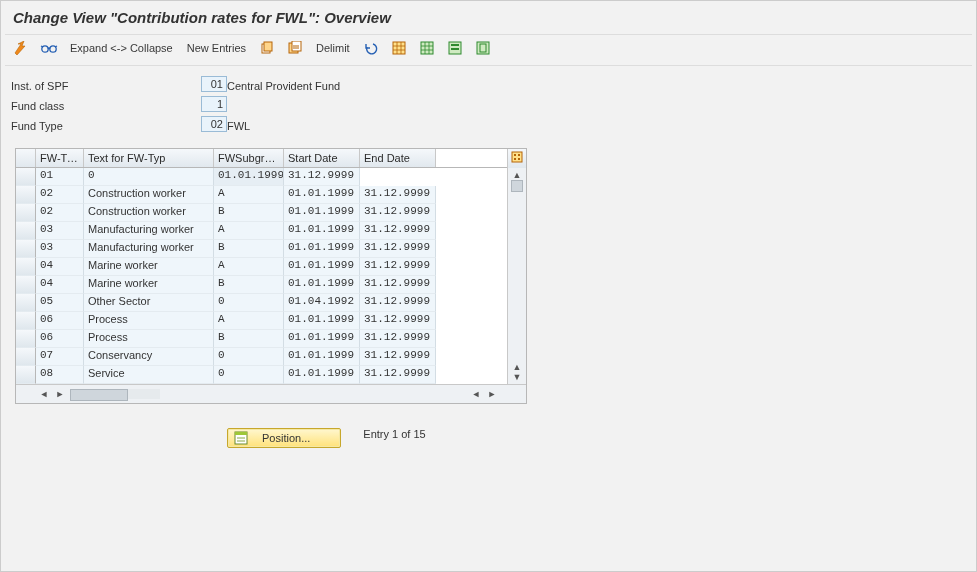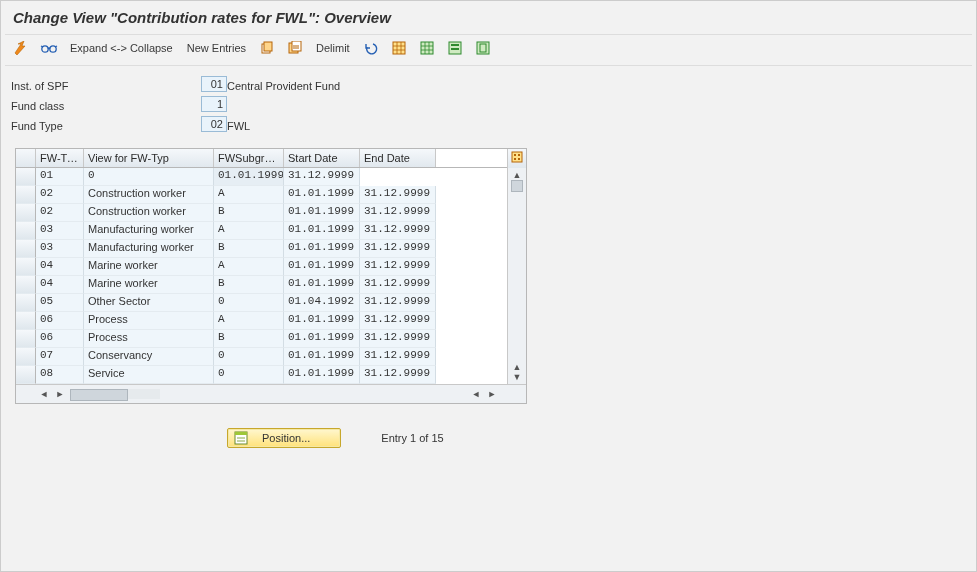--- a/index.html
+++ b/index.html
@@ -29,21 +29,21 @@
 .gc.date{}
 .gc.readonly{background:#e6eef4}
 .vscroll{width:18px;background:#eef1f4;border-left:1px solid #c8c8c8;display:flex;flex-direction:column;align-items:center;justify-content:space-between;padding:2px 0}
 .vscroll .arrow{font-size:9px;color:#555;cursor:pointer}
 .vscroll .thumb{width:10px;height:10px;background:#cfd6dc;border:1px solid #aeb6bd}
 .hscrollrow{display:flex;align-items:center;height:18px;background:#eef1f4;border-top:1px solid #c8c8c8}
 .hscrollrow .arrow{width:16px;text-align:center;font-size:9px;color:#555;cursor:pointer}
 .hscrollrow .track{flex:1;height:10px;background:#e6eaed;position:relative;margin:0 2px}
 .hscrollrow .thumb{position:absolute;left:0;width:56px;height:10px;background:#cfd6dc;border:1px solid #aeb6bd}
 .hscrollrow .spacer{flex:0 0 306px}
-.footer{display:flex;align-items:center;gap:40px;margin:24px 0 0 226px}
+.footer{display:flex;align-items:flex-start;gap:22px;margin:24px 0 0 226px}
 .posbtn{display:inline-flex;align-items:center;background:linear-gradient(#fff7cf,#ffe27a);border:1px solid #c7a72c;border-radius:2px;padding:2px 30px 2px 6px;cursor:pointer;box-shadow:0 0 0 1px #f5e8a3 inset}
 .posbtn .picon{width:14px;height:14px;margin-right:14px}
 .entrylabel{color:#333}
 svg{display:block}
 </style>
 </head>
 <body>
 
 <div class="frame">
   <div class="titlebar">Change View "Contribution rates for FWL": Overview</div>
@@ -129,21 +129,21 @@
       <span class="fdesc">FWL</span>
     </div>
   </div>
 
   <div class="tablewrap">
     <div style="display:flex">
       <div style="flex:1">
         <div class="gridhead">
           <div class="gh"></div>
           <div class="gh">FW-Ty...</div>
-          <div class="gh">View for FW-Typ</div>
+          <div class="gh">Text for FW-Typ</div>
           <div class="gh">FWSubgru...</div>
           <div class="gh">Start Date</div>
           <div class="gh">End Date</div>
         </div>
       </div>
       <div class="cornercol">
         <svg width="12" height="12" viewBox="0 0 12 12">
             <rect x="1" y="1" width="10" height="10" fill="#ffe08a" stroke="#b56508"></rect>
             <rect x="3" y="3" width="2" height="2" fill="#b56508"></rect>
             <rect x="7" y="3" width="2" height="2" fill="#b56508"></rect>

